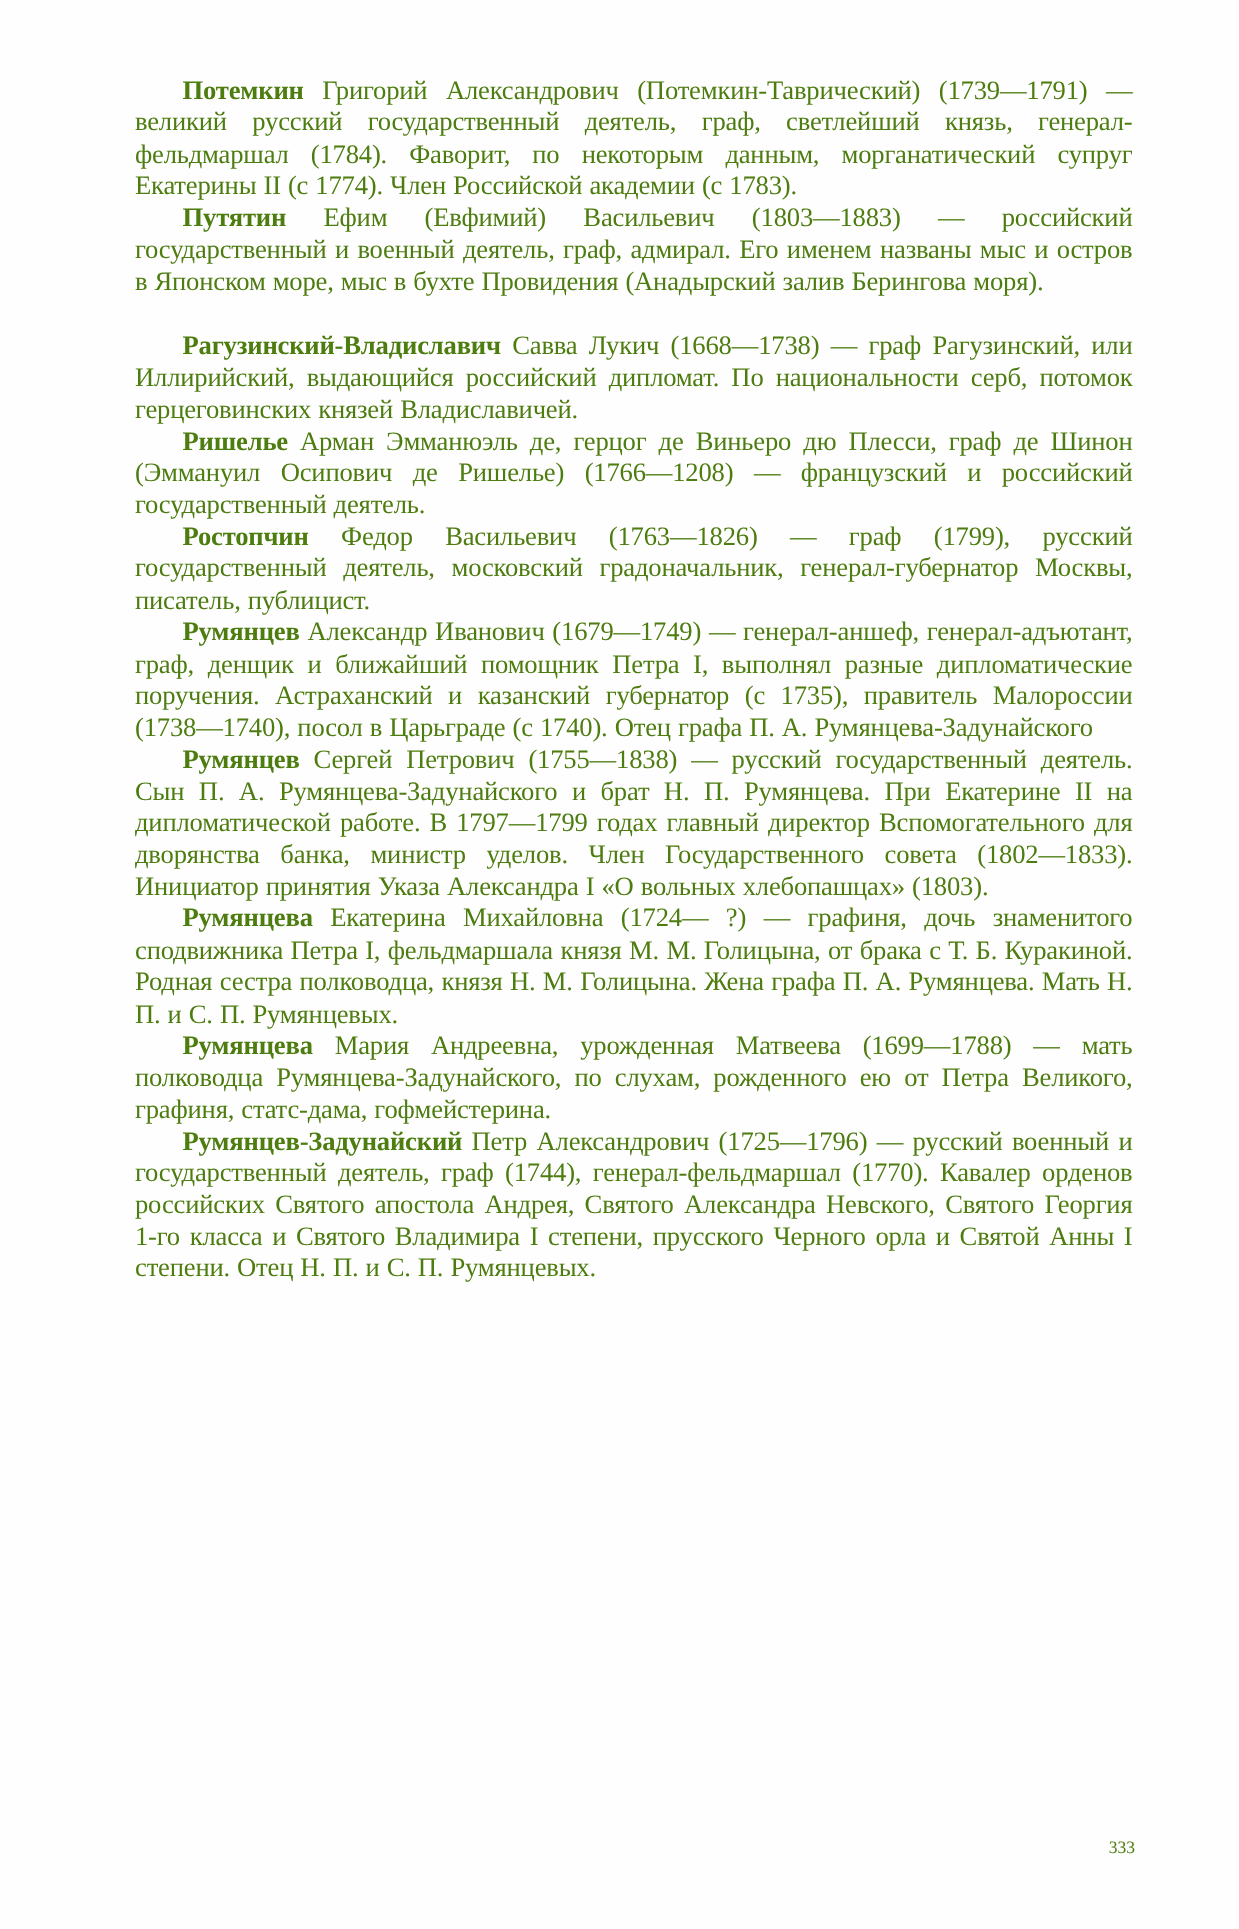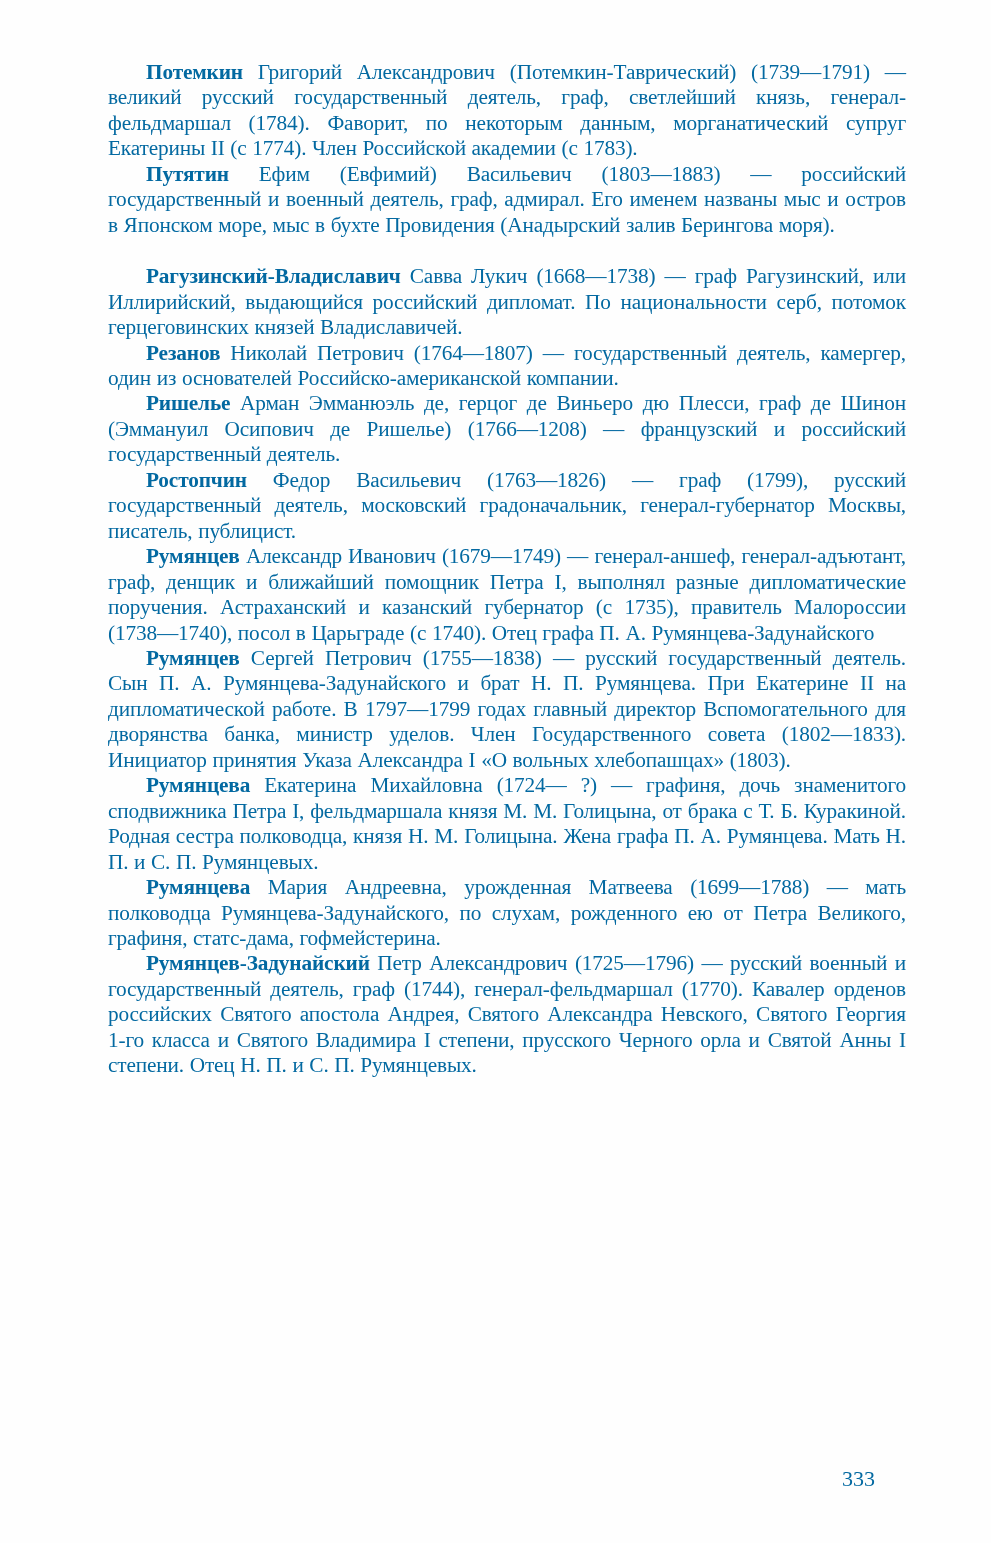--- a/index.html
+++ b/index.html
@@ -6,21 +6,21 @@
     margin: 0;
     padding: 0;
     background: #ffffff;
   }
   .page {
     position: relative;
     width: 991px;
     height: 1543px;
     background: #fefefe;
     font-family: "Liberation Serif", "DejaVu Serif", serif;
-    color: #0369a1;
+    color: #4d7c0f;
     overflow: hidden;
   }
   .text-block {
     position: absolute;
     left: 108px;
     top: 60px;
     width: 798px;
   }
   .entry {
     margin: 0;
@@ -33,39 +33,38 @@
   }
   .entry .term {
     font-weight: bold;
   }
   .section-gap {
     margin-top: 26px;
   }
   .page-number {
     position: absolute;
     top: 1466px;
-    right: 116px;
-    font-size: 22px;
+    right: 83px;
+    font-size: 14px;
     line-height: 26px;
   }
 </style>
 </head>
 <body>
 
 <div class="page">
   <div class="text-block">
 
     <p class="entry"><span class="term">Потемкин</span> <span>Григорий Александрович (Потемкин-Таврический) (1739—1791) — великий русский государственный деятель, граф, светлейший князь, генерал-фельдмаршал (1784). Фаворит, по некоторым данным, морганатический супруг Екатерины II (с 1774). Член Российской академии (с 1783).</span></p>
 
     <p class="entry"><span class="term">Путятин</span> <span>Ефим (Евфимий) Васильевич (1803—1883) — российский государственный и военный деятель, граф, адмирал. Его именем названы мыс и остров в Японском море, мыс в бухте Провидения (Анадырский залив Берингова моря).</span></p>
 
 
     <p class="entry section-gap"><span class="term">Рагузинский-Владиславич</span> <span>Савва Лукич (1668—1738) — граф Рагузинский, или Иллирийский, выдающийся российский дипломат. По национальности серб, потомок герцеговинских князей Владиславичей.</span></p>
 
-    <p class="entry"><span class="term">Резанов</span> <span>Николай Петрович (1764—1807) — государственный деятель, камергер, один из основателей Российско-американской компании.</span></p>
 
 
 
 
     <p class="entry"><span class="term">Ришелье</span> <span>Арман Эмманюэль де, герцог де Виньеро дю Плесси, граф де Шинон (Эммануил Осипович де Ришелье) (1766—1208) — французский и российский государственный деятель.</span></p>
 
     <p class="entry"><span class="term">Ростопчин</span> <span>Федор Васильевич (1763—1826) — граф (1799), русский государственный деятель, московский градоначальник, генерал-губернатор Москвы, писатель, публицист.</span></p>
 
     <p class="entry"><span class="term">Румянцев</span> <span>Александр Иванович (1679—1749) — генерал-аншеф, генерал-адъютант, граф, денщик и ближайший помощник Петра I, выполнял разные дипломатические поручения. Астраханский и казанский губернатор (с 1735), правитель Малороссии (1738—1740), посол в Царьграде (с 1740). Отец графа П. А. Румянцева-Задунайского</span></p>
 

